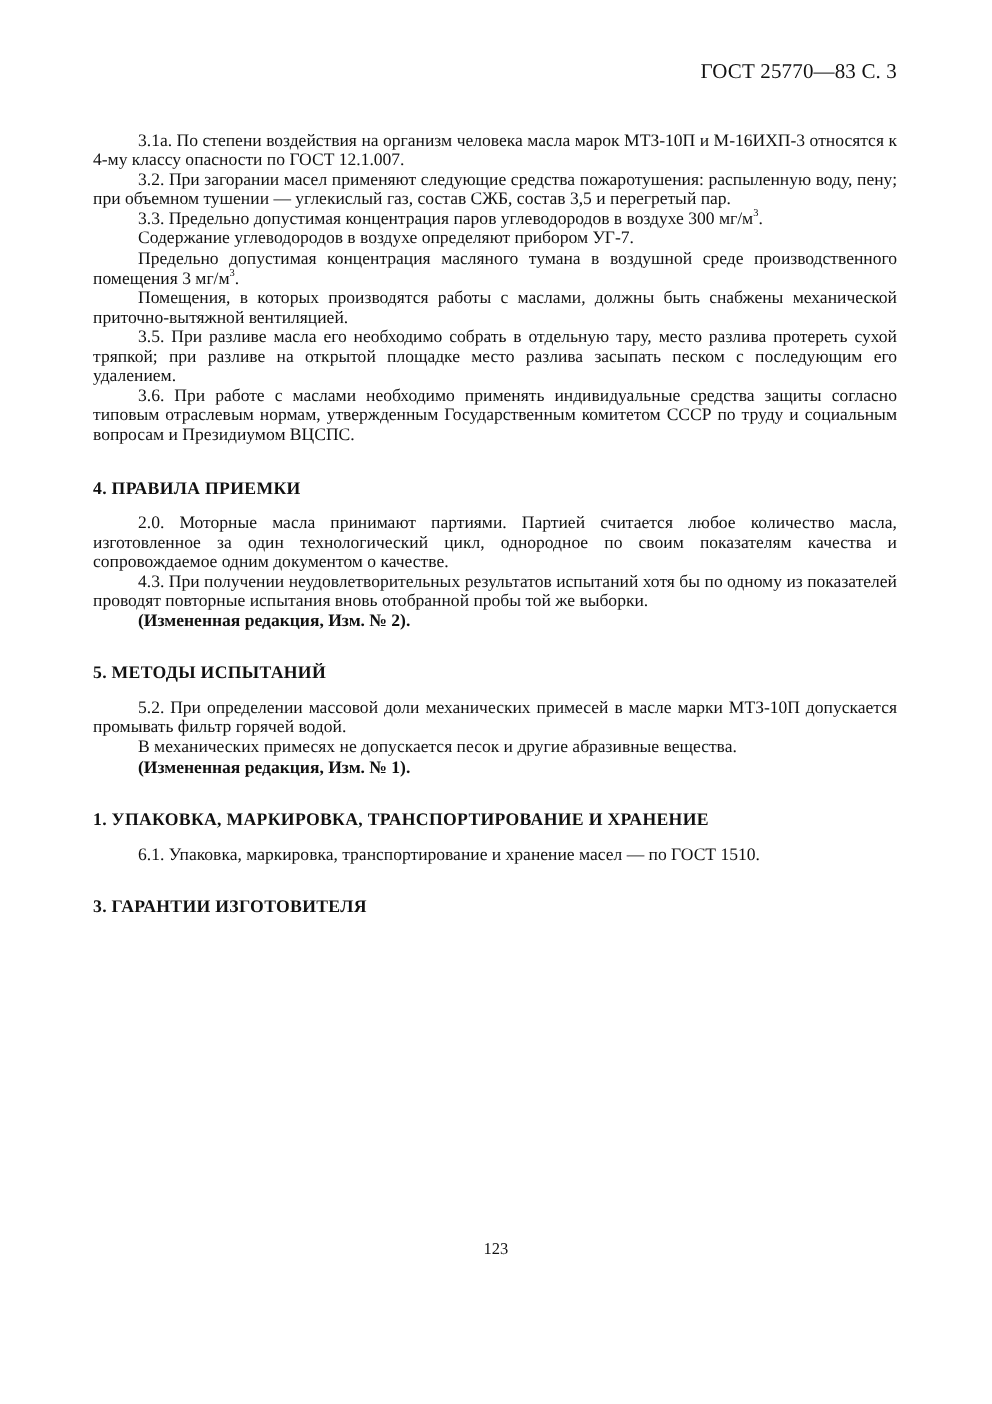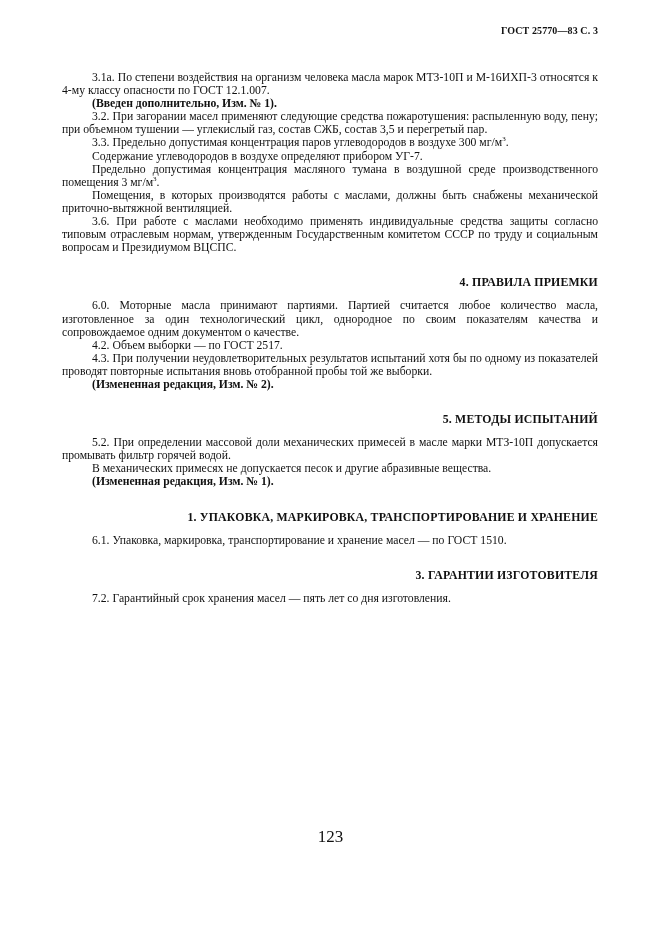--- a/index.html
+++ b/index.html
@@ -1,57 +1,55 @@
 <!DOCTYPE html>
 <html><head>
 <meta charset="utf-8">
 <style>
   html, body { margin:0; padding:0; background:#ffffff; }
   body { width:661px; height:936px; position:relative; overflow:hidden;
          font-family:"Liberation Serif", "DejaVu Serif", serif; color:#111; }
   .page { position:absolute; left:62px; top:0; width:536px; }
-  .header { position:absolute; right:0; top:25px; font-weight:bold; font-size:10px; letter-spacing:0.1px; }
-  .content { position:absolute; left:0; top:71px; width:536px; font-size:11.7px; line-height:13.1px; }
+  .header { position:absolute; right:0; top:41px; font-weight:normal; font-size:14px; letter-spacing:0.1px; }
+  .content { position:absolute; left:0; top:87px; width:536px; font-size:11.7px; line-height:13.1px; }
   p { margin:0; text-align:justify; text-indent:30px; }
   p.bold { font-weight:bold; }
-  h2 { margin:0; font-size:11.8px; font-weight:bold; text-align:right; letter-spacing:0.2px; }
+  h2 { margin:0; font-size:11.8px; font-weight:bold; text-align:left; letter-spacing:0.2px; }
   .h-sp-before { margin-top:22px; }
   .h-sp-after { margin-bottom:10px; }
   sup { font-size:7px; line-height:0; vertical-align:super; }
-  .pagenum { position:absolute; left:0; width:661px; top:827px; text-align:center; font-size:17px; }
+  .pagenum { position:absolute; left:0; width:661px; top:827px; text-align:center; font-size:11px; }
 </style>
 </head>
 <body>
 
 <div class="page">
   <div class="header">ГОСТ 25770—83 С. 3</div>
 
   <div class="content">
 
     <p>3.1а. По степени воздействия на организм человека масла марок МТЗ-10П и М-16ИХП-3 относятся к 4-му классу опасности по ГОСТ 12.1.007.</p>
-    <p class="bold">(Введен дополнительно, Изм. № 1).</p>
     <p>3.2. При загорании масел применяют следующие средства пожаротушения: распыленную воду, пену; при объемном тушении — углекислый газ, состав СЖБ, состав 3,5 и перегретый пар.</p>
     <p><span>3.3. Предельно допустимая концентрация паров углеводородов в воздухе 300 мг/м</span><sup>3</sup><span>.</span></p>
     <p>Содержание углеводородов в воздухе определяют прибором УГ-7.</p>
     <p><span>Предельно допустимая концентрация масляного тумана в воздушной среде производственного помещения 3 мг/м</span><sup>3</sup><span>.</span></p>
     <p>Помещения, в которых производятся работы с маслами, должны быть снабжены механической приточно-вытяжной вентиляцией.</p>
+    <p>3.5. При разливе масла его необходимо собрать в отдельную тару, место разлива протереть сухой тряпкой; при разливе на открытой площадке место разлива засыпать песком с последующим его удалением.</p>
     <p>3.6. При работе с маслами необходимо применять индивидуальные средства защиты согласно типовым отраслевым нормам, утвержденным Государственным комитетом СССР по труду и социальным вопросам и Президиумом ВЦСПС.</p>
 
     <h2 class="h-sp-before h-sp-after">4. ПРАВИЛА ПРИЕМКИ</h2>
-    <p>6.0. Моторные масла принимают партиями. Партией считается любое количество масла, изготовленное за один технологический цикл, однородное по своим показателям качества и сопровождаемое одним документом о качестве.</p>
-    <p>4.2. Объем выборки — по ГОСТ 2517.</p>
+    <p>2.0. Моторные масла принимают партиями. Партией считается любое количество масла, изготовленное за один технологический цикл, однородное по своим показателям качества и сопровождаемое одним документом о качестве.</p>
     <p>4.3. При получении неудовлетворительных результатов испытаний хотя бы по одному из показателей проводят повторные испытания вновь отобранной пробы той же выборки.</p>
     <p class="bold">(Измененная редакция, Изм. № 2).</p>
 
     <h2 class="h-sp-before h-sp-after">5. МЕТОДЫ ИСПЫТАНИЙ</h2>
     <p>5.2. При определении массовой доли механических примесей в масле марки МТЗ-10П допускается промывать фильтр горячей водой.</p>
     <p>В механических примесях не допускается песок и другие абразивные вещества.</p>
     <p class="bold">(Измененная редакция, Изм. № 1).</p>
 
     <h2 class="h-sp-before h-sp-after">1. УПАКОВКА, МАРКИРОВКА, ТРАНСПОРТИРОВАНИЕ И ХРАНЕНИЕ</h2>
     <p>6.1. Упаковка, маркировка, транспортирование и хранение масел — по ГОСТ 1510.</p>
 
     <h2 class="h-sp-before h-sp-after">3. ГАРАНТИИ ИЗГОТОВИТЕЛЯ</h2>
-    <p>7.2. Гарантийный срок хранения масел — пять лет со дня изготовления.</p>
   </div>
 </div>
 
 <div class="pagenum">123</div>
 
 </body></html>

